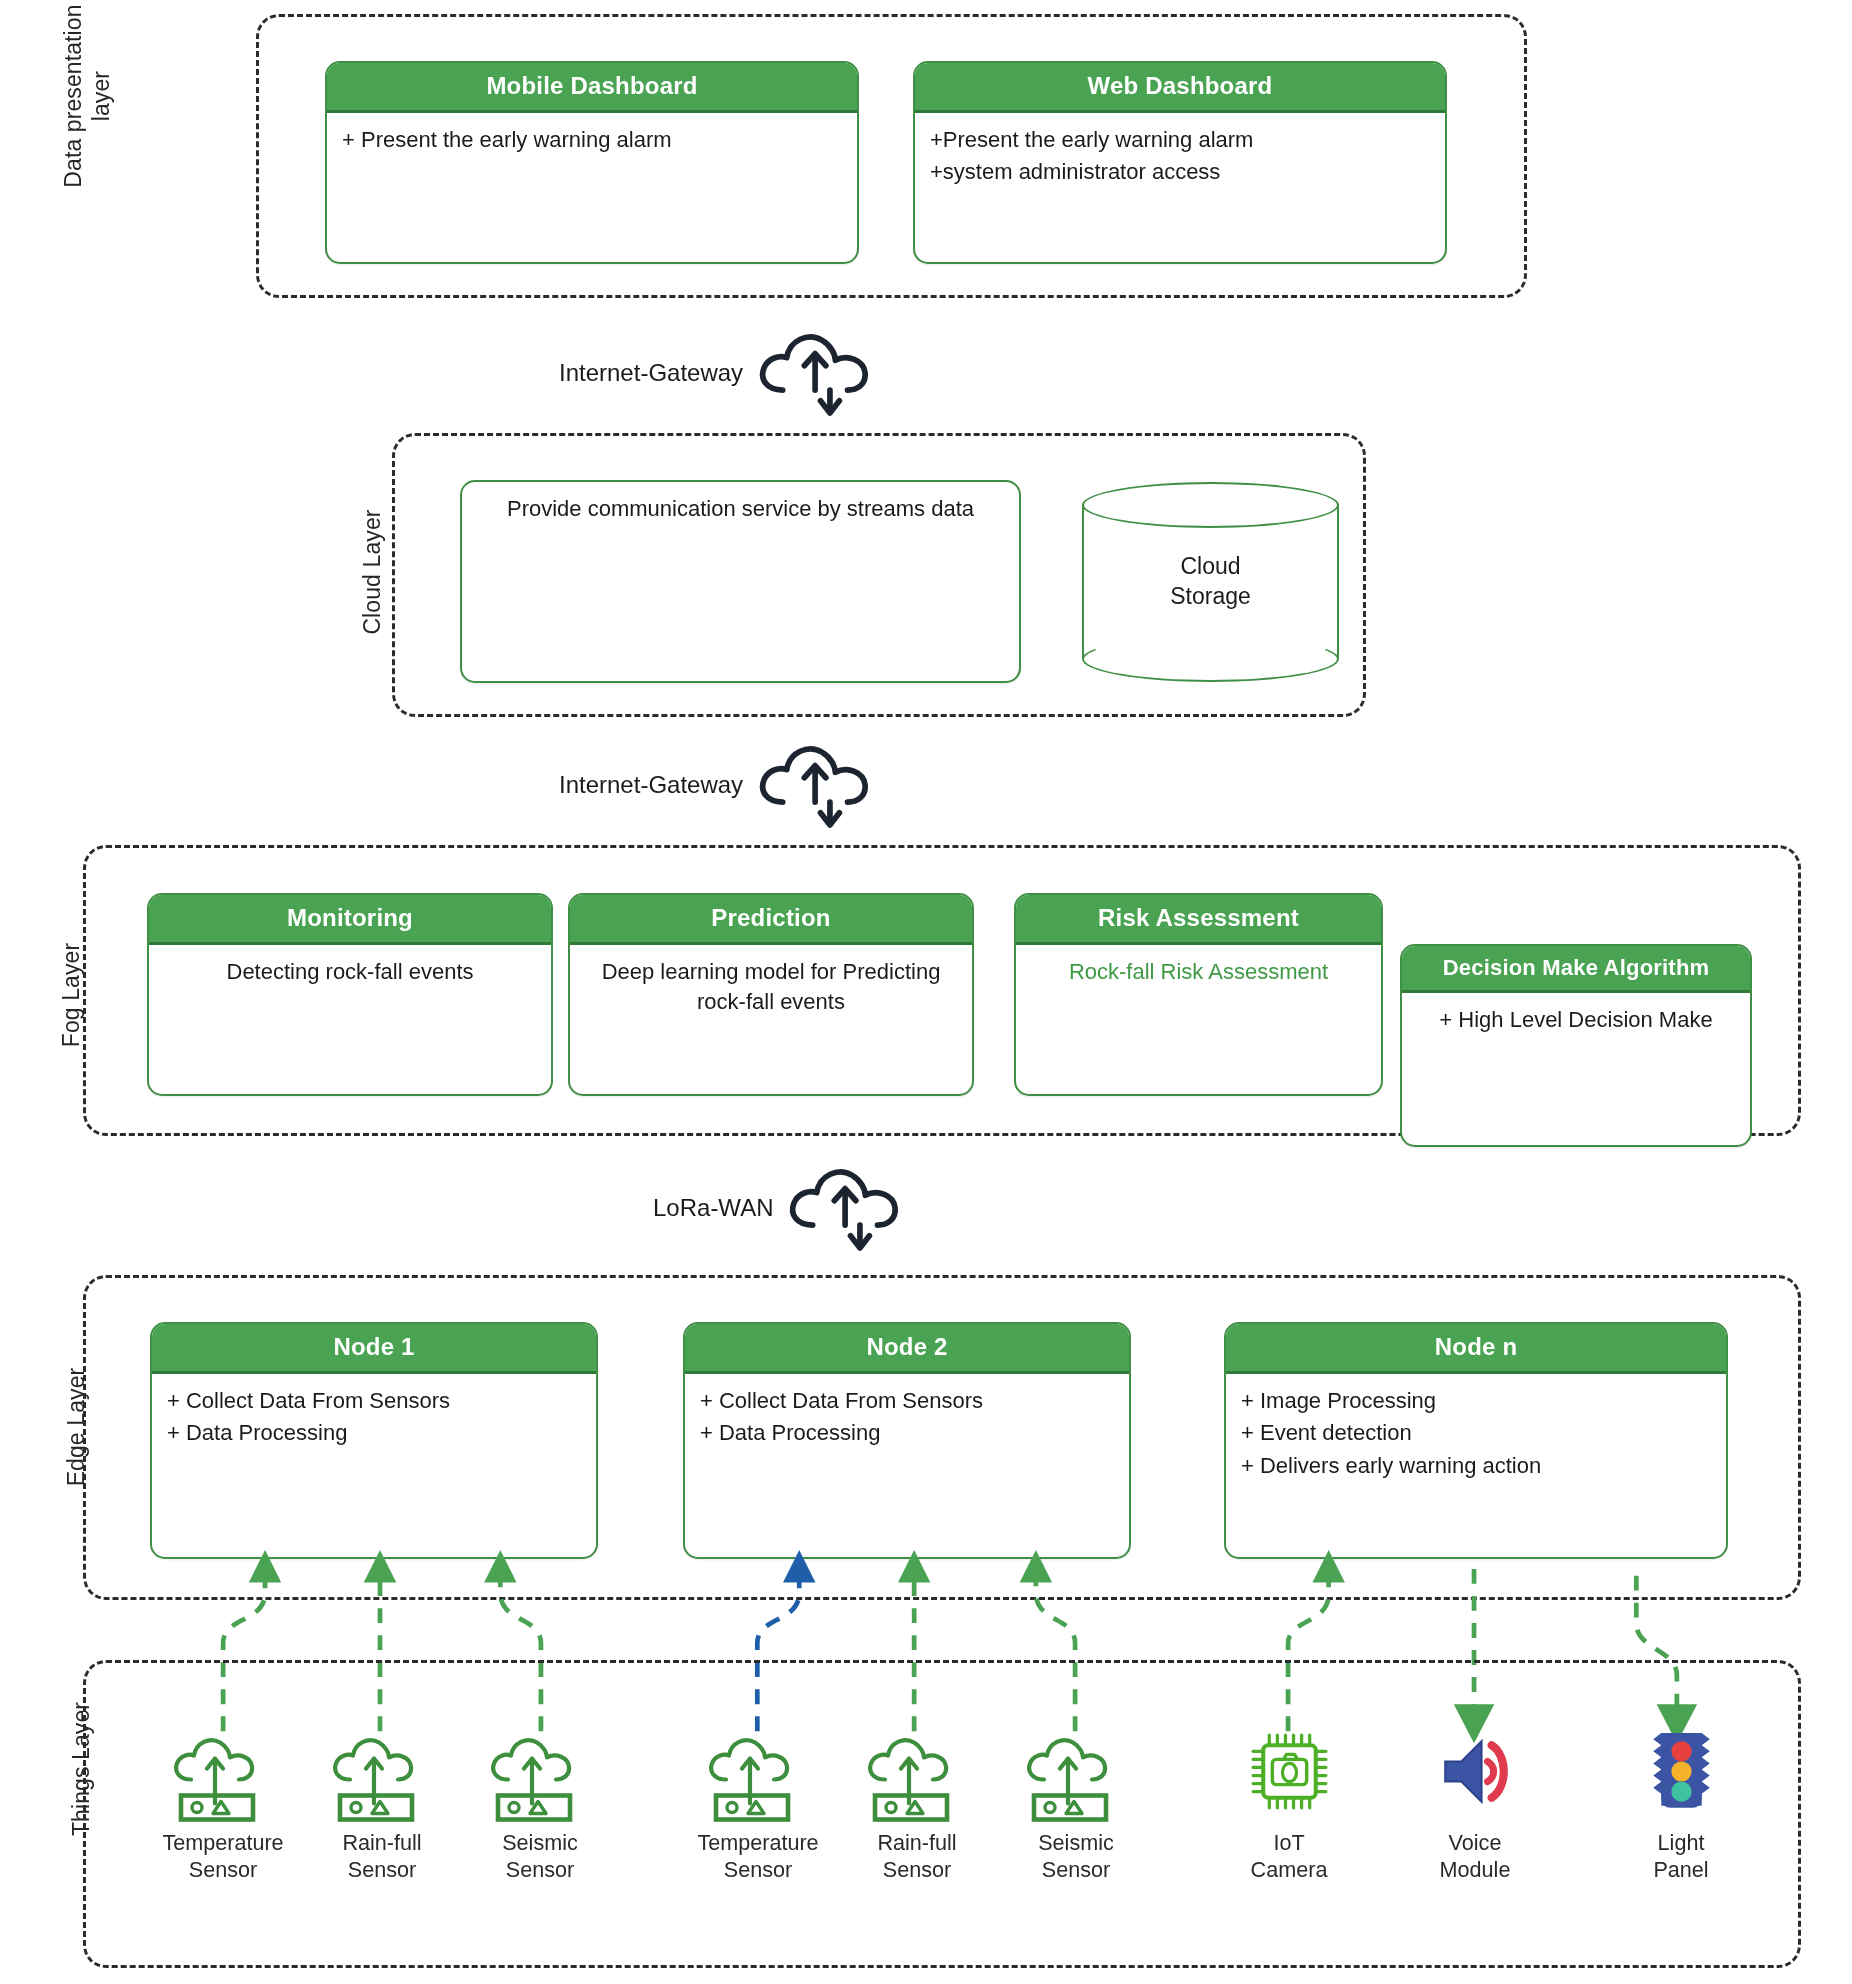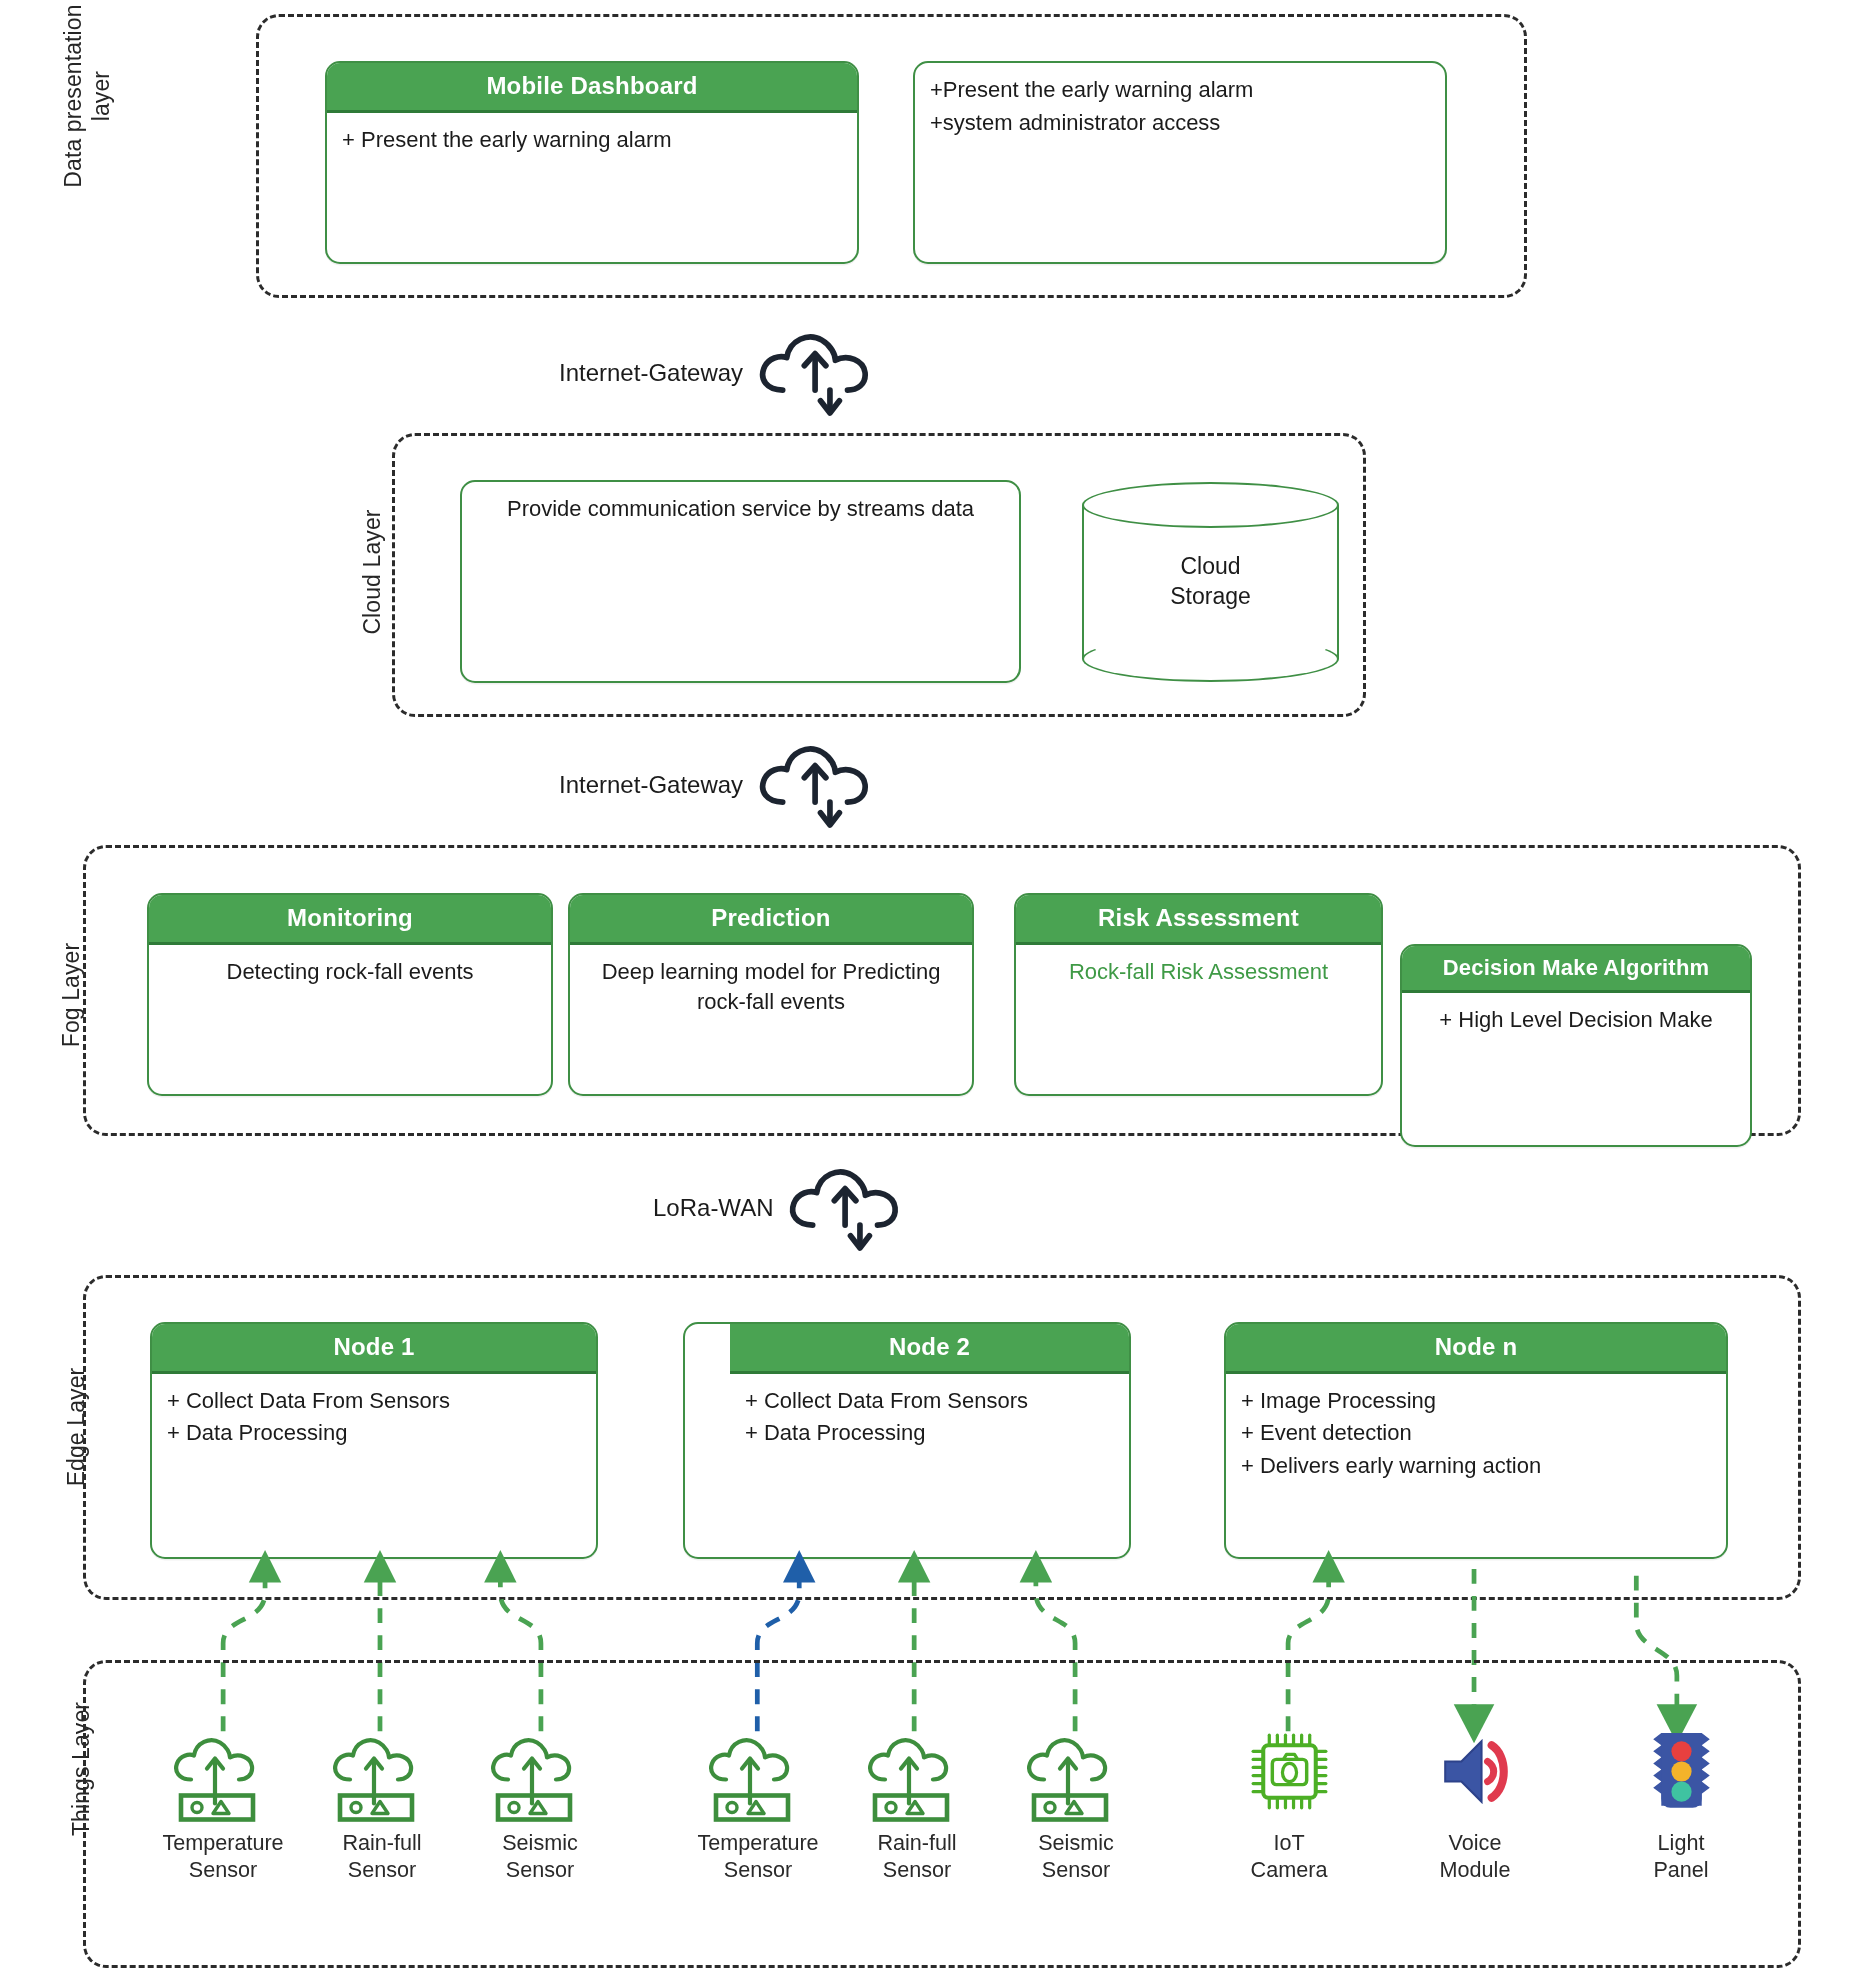--- a/index.html
+++ b/index.html
@@ -150,20 +150,21 @@
   <div class="layer-box" style="left:256px; top:13.5px; width:1271px; height:284px;"></div>
 
   <div class="card" style="left:325px; top:61px; width:534px; height:203px;">
     <div class="card-head">Mobile Dashboard</div>
     <div class="card-body">
       <p>+ Present the early warning alarm</p>
     </div>
   </div>
 
   <div class="card" style="left:913px; top:61px; width:534px; height:203px;">
+    <div class="card-head">Web Dashboard</div>
     <div class="card-body">
       <p>+Present the early warning alarm</p>
       <p>+system administrator access</p>
     </div>
   </div>
 
   <div class="gateway" style="left:559px; top:325px;">
     <div class="gw-label nosel">Internet-Gateway</div>
     <div>
       <svg width="135" height="95" viewBox="0 0 100 70">
@@ -257,21 +258,21 @@
   <div class="layer-box" style="left:83px; top:1275px; width:1718px; height:325px;"></div>
 
   <div class="card" style="left:150px; top:1322px; width:448px; height:237px;">
     <div class="card-head">Node 1</div>
     <div class="card-body">
       <p>+ Collect Data From Sensors</p>
       <p>+ Data Processing</p>
     </div>
   </div>
 
-  <div class="card" style="left:683px; top:1322px; width:448px; height:237px;padding-left:45px;">
+  <div class="card" style="left:683px; top:1322px; width:448px; height:237px;">
     <div class="card-head">Node 2</div>
     <div class="card-body">
       <p>+ Collect Data From Sensors</p>
       <p>+ Data Processing</p>
     </div>
   </div>
 
   <div class="card" style="left:1224px; top:1322px; width:504px; height:237px;">
     <div class="card-head">Node n</div>
     <div class="card-body">

